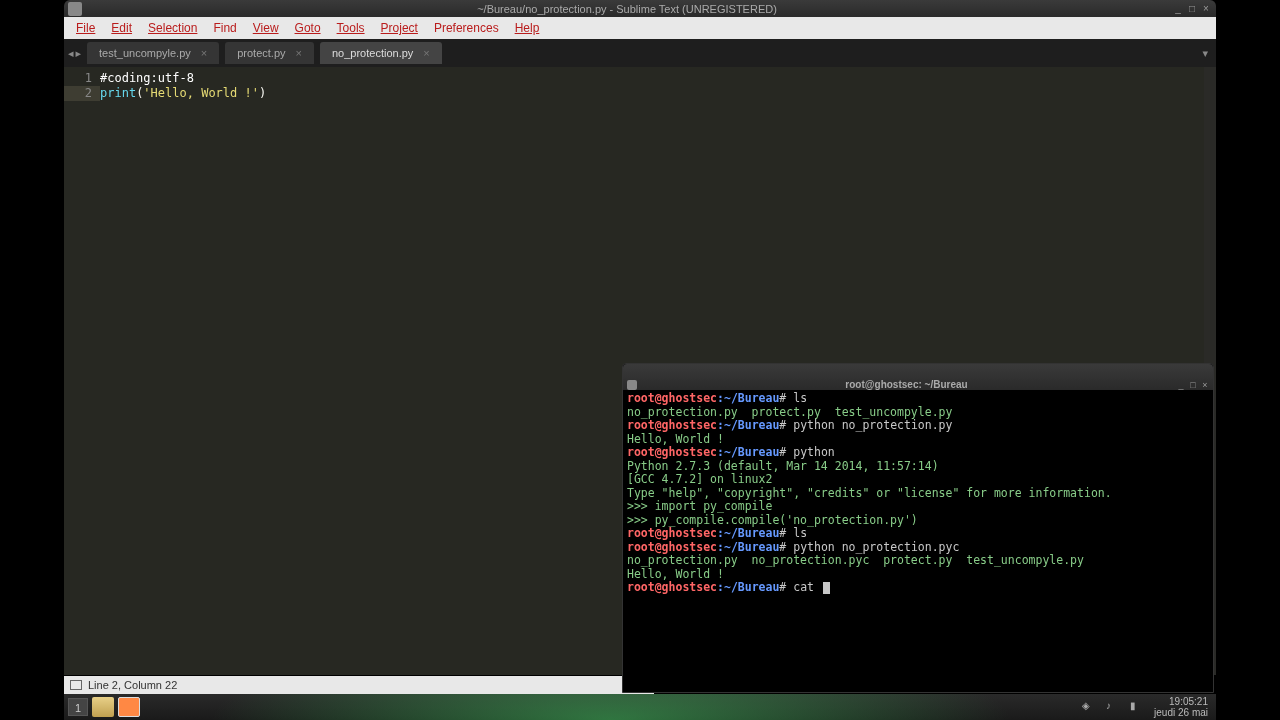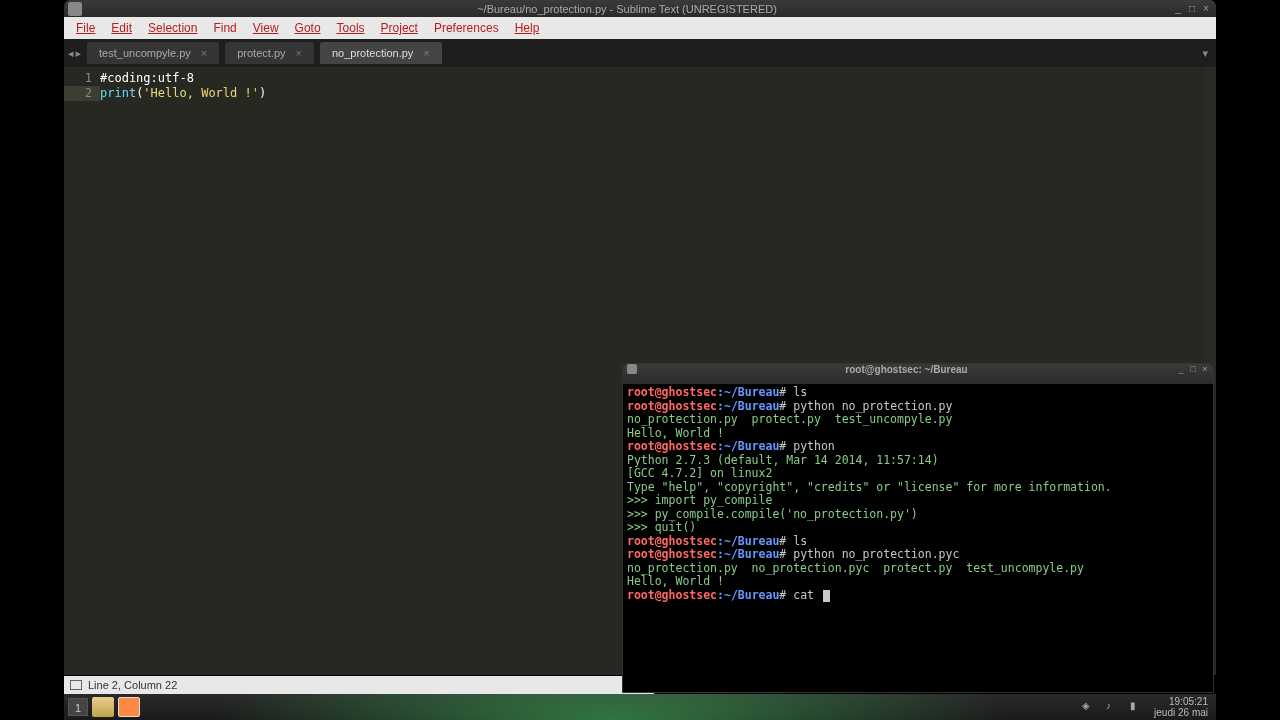--- a/index.html
+++ b/index.html
@@ -134,24 +134,24 @@
 
 .terminal {
   position: absolute;
   top: 363px; left: 622px;
   width: 592px; height: 330px;
   background: #000;
   border: 1px solid #333;
   border-radius: 4px 4px 0 0;
 }
 .term-title-bar {
-  height: 20px;
+  height: 26px;
   background: linear-gradient(#3a3a3a, #2a2a2a);
   display: flex;
-  align-items: flex-start;
+  align-items: flex-end;
   border-radius: 4px 4px 0 0;
 }
 .term-icon { width: 10px; height: 10px; margin-left: 4px; background: #888; border-radius: 2px; }
 .term-title { flex: 1; text-align: center; color: #aaa; font-size: 10px; font-weight: bold; }
 .term-controls { display: flex; gap: 2px; margin-right: 3px; }
 .term-btn { width: 10px; height: 10px; color: #999; font-size: 9px; text-align: center; cursor: pointer; }
 .term-body {
   padding: 2px 4px;
   font-family: monospace;
   font-size: 11.5px;
@@ -282,30 +282,29 @@
     <div class="term-icon"></div>
     <div class="term-title">root@ghostsec: ~/Bureau</div>
     <div class="term-controls">
       <div class="term-btn">_</div>
       <div class="term-btn">□</div>
       <div class="term-btn">×</div>
     </div>
   </div>
   <div class="term-body" id="term-body">
       <div class="term-line"><span class="t-user">root@ghostsec</span><span class="t-path">:</span><span class="t-path">~/Bureau</span><span class="t-cmd"># </span><span class="t-cmd">ls</span></div>
+      <div class="term-line"><span class="t-out">no_protection.py  protect.py  test_uncompyle.py</span></div>
       <div class="term-line"><span class="t-user">root@ghostsec</span><span class="t-path">:</span><span class="t-path">~/Bureau</span><span class="t-cmd"># </span><span class="t-cmd">python no_protection.py</span></div>
-      <div class="term-line"><span class="t-out">no_protection.py  protect.py  test_uncompyle.py</span></div>
       <div class="term-line"><span class="t-out">Hello, World !</span></div>
       <div class="term-line"><span class="t-user">root@ghostsec</span><span class="t-path">:</span><span class="t-path">~/Bureau</span><span class="t-cmd"># </span><span class="t-cmd">python</span></div>
       <div class="term-line"><span class="t-out">Python 2.7.3 (default, Mar 14 2014, 11:57:14)</span></div>
       <div class="term-line"><span class="t-out">[GCC 4.7.2] on linux2</span></div>
       <div class="term-line"><span class="t-out">Type "help", "copyright", "credits" or "license" for more information.</span></div>
       <div class="term-line"><span class="t-out">&gt;&gt;&gt; import py_compile</span></div>
       <div class="term-line"><span class="t-out">&gt;&gt;&gt; py_compile.compile('no_protection.py')</span></div>
-      <div class="term-line"><span class="t-out">&gt;&gt;&gt; quit()</span></div>
       <div class="term-line"><span class="t-user">root@ghostsec</span><span class="t-path">:</span><span class="t-path">~/Bureau</span><span class="t-cmd"># </span><span class="t-cmd">ls</span></div>
       <div class="term-line"><span class="t-user">root@ghostsec</span><span class="t-path">:</span><span class="t-path">~/Bureau</span><span class="t-cmd"># </span><span class="t-cmd">python no_protection.pyc</span></div>
       <div class="term-line"><span class="t-out">no_protection.py  no_protection.pyc  protect.py  test_uncompyle.py</span></div>
       <div class="term-line"><span class="t-out">Hello, World !</span></div>
       <div class="term-line"><span class="t-user">root@ghostsec</span><span class="t-path">:</span><span class="t-path">~/Bureau</span><span class="t-cmd"># </span><span class="t-cmd">cat </span><span class="t-cursor"></span></div>
     </div>
 </div>
 
 <div class="taskbar">
   <div class="taskbar-left">

